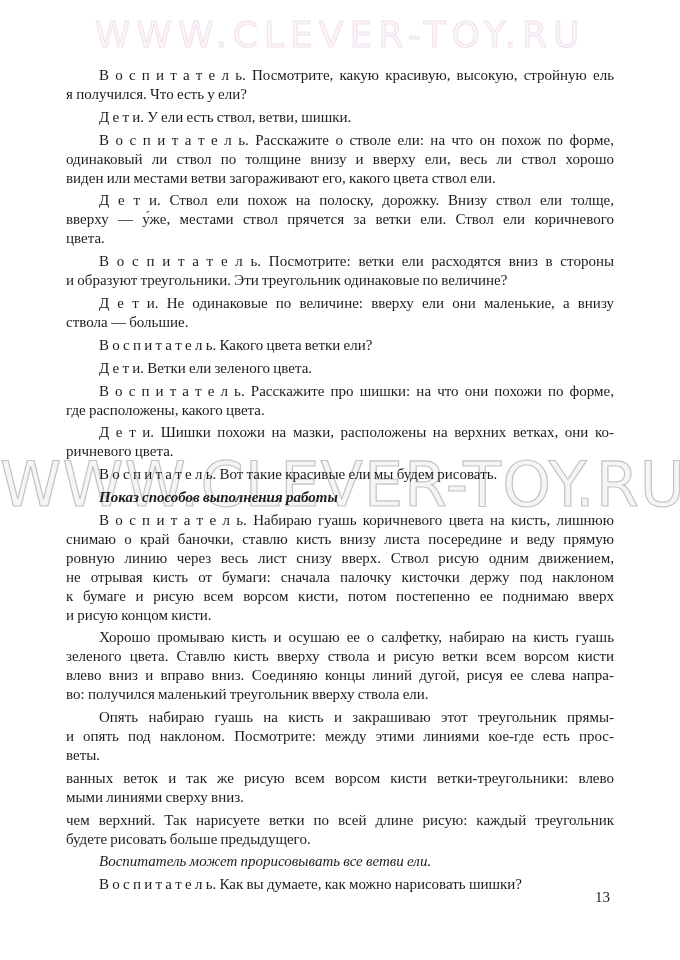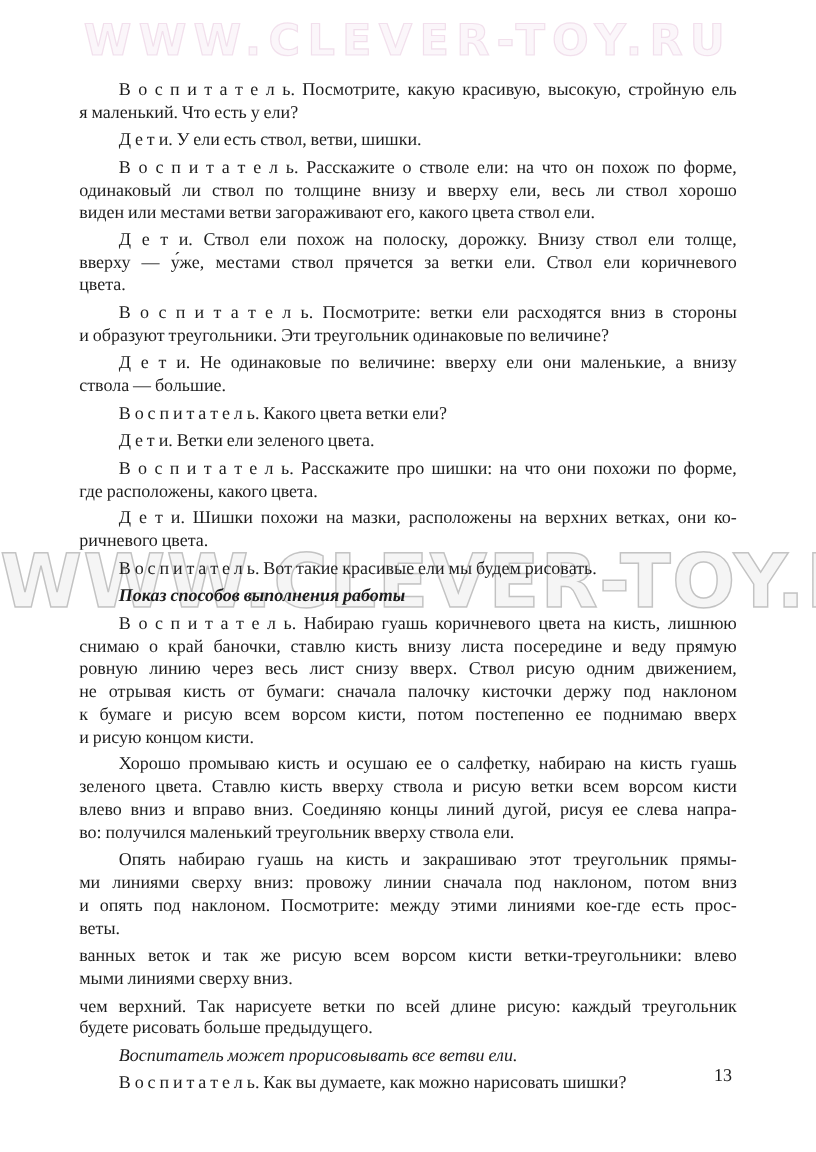--- a/index.html
+++ b/index.html
@@ -15,21 +15,21 @@
     overflow: hidden;
     font-family: "Liberation Serif", "DejaVu Serif", serif;
     color: #1c1c1c;
   }
   .watermark {
     position: absolute;
     left: 0;
     width: 100%;
     text-align: center;
     font-family: "DejaVu Sans", "Liberation Sans", sans-serif;
-    font-weight: bold;
+    font-weight: normal;
     white-space: nowrap;
     pointer-events: none;
     z-index: 1;
   }
   .wm-top {
     top: 14px;
     font-size: 36px;
     letter-spacing: 6px;
     color: rgba(235, 205, 225, 0.18);
     -webkit-text-stroke: 1px rgba(222, 175, 205, 0.35);
@@ -76,21 +76,21 @@
 </head>
 <body>
 
 <div class="page">
   <div class="watermark wm-top">WWW.CLEVER-TOY.RU</div>
   <div class="watermark wm-mid">WWW.CLEVER-TOY.RU</div>
 
   <div class="text-block">
       <div class="para speech">
         <div class="line first">В о с п и т а т е л ь. Посмотрите, какую красивую, высокую, стройную ель</div>
-        <div class="line last">я маленький. Что есть у ели?</div>
+        <div class="line last">я получился. Что есть у ели?</div>
       </div>
       <div class="para speech">
         <div class="line first last">Д е т и. У ели есть ствол, ветви, шишки.</div>
       </div>
       <div class="para speech">
         <div class="line first">В о с п и т а т е л ь. Расскажите о стволе ели: на что он похож по форме,</div>
         <div class="line">одинаковый ли ствол по толщине внизу и вверху ели, весь ли ствол хорошо</div>
         <div class="line last">виден или местами ветви загораживают его, какого цвета ствол ели.</div>
       </div>
       <div class="para speech">
@@ -135,21 +135,20 @@
         <div class="line last">и рисую концом кисти.</div>
       </div>
       <div class="para speech">
         <div class="line first">Хорошо промываю кисть и осушаю ее о салфетку, набираю на кисть гуашь</div>
         <div class="line">зеленого цвета. Ставлю кисть вверху ствола и рисую ветки всем ворсом кисти</div>
         <div class="line">влево вниз и вправо вниз. Соединяю концы линий дугой, рисуя ее слева напра-</div>
         <div class="line last">во: получился маленький треугольник вверху ствола ели.</div>
       </div>
       <div class="para speech">
         <div class="line first">Опять набираю гуашь на кисть и закрашиваю этот треугольник прямы-</div>
-        <div class="line">ми линиями сверху вниз: провожу линии сначала под наклоном, потом вниз</div>
         <div class="line">и опять под наклоном. Посмотрите: между этими линиями кое-где есть прос-</div>
         <div class="line last">веты.</div>
       </div>
       <div class="para speech">
         <div class="line">ванных веток и так же рисую всем ворсом кисти ветки-треугольники: влево</div>
         <div class="line last">мыми линиями сверху вниз.</div>
       </div>
       <div class="para speech">
         <div class="line">чем верхний. Так нарисуете ветки по всей длине рисую: каждый треугольник</div>
         <div class="line last">будете рисовать больше предыдущего.</div>

